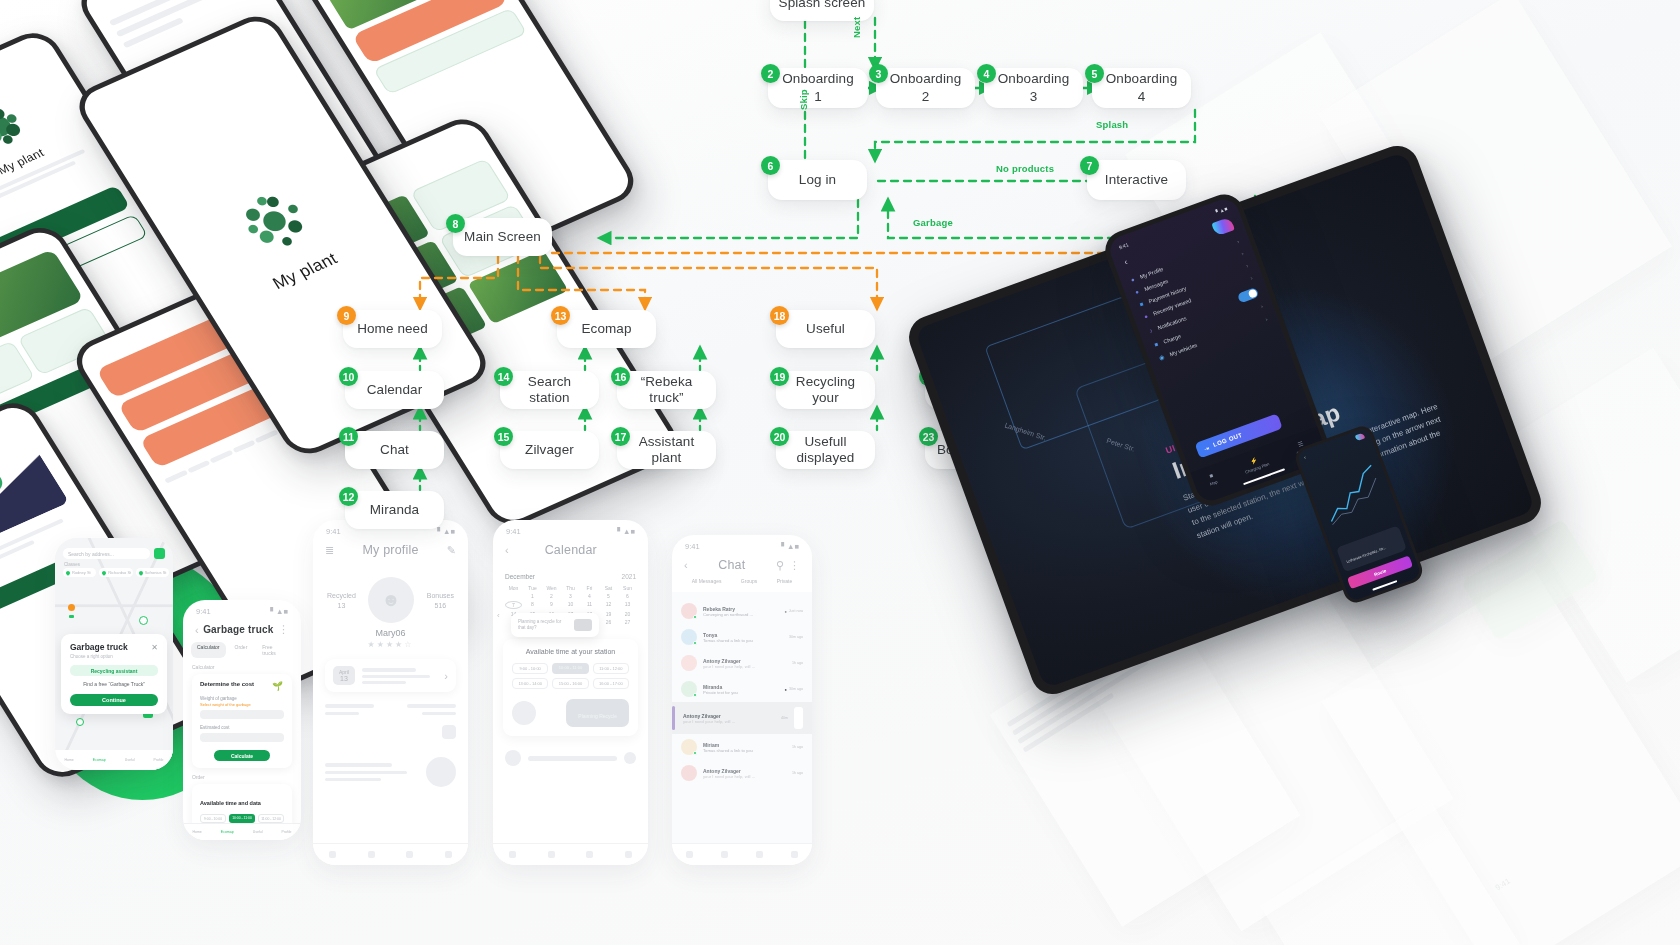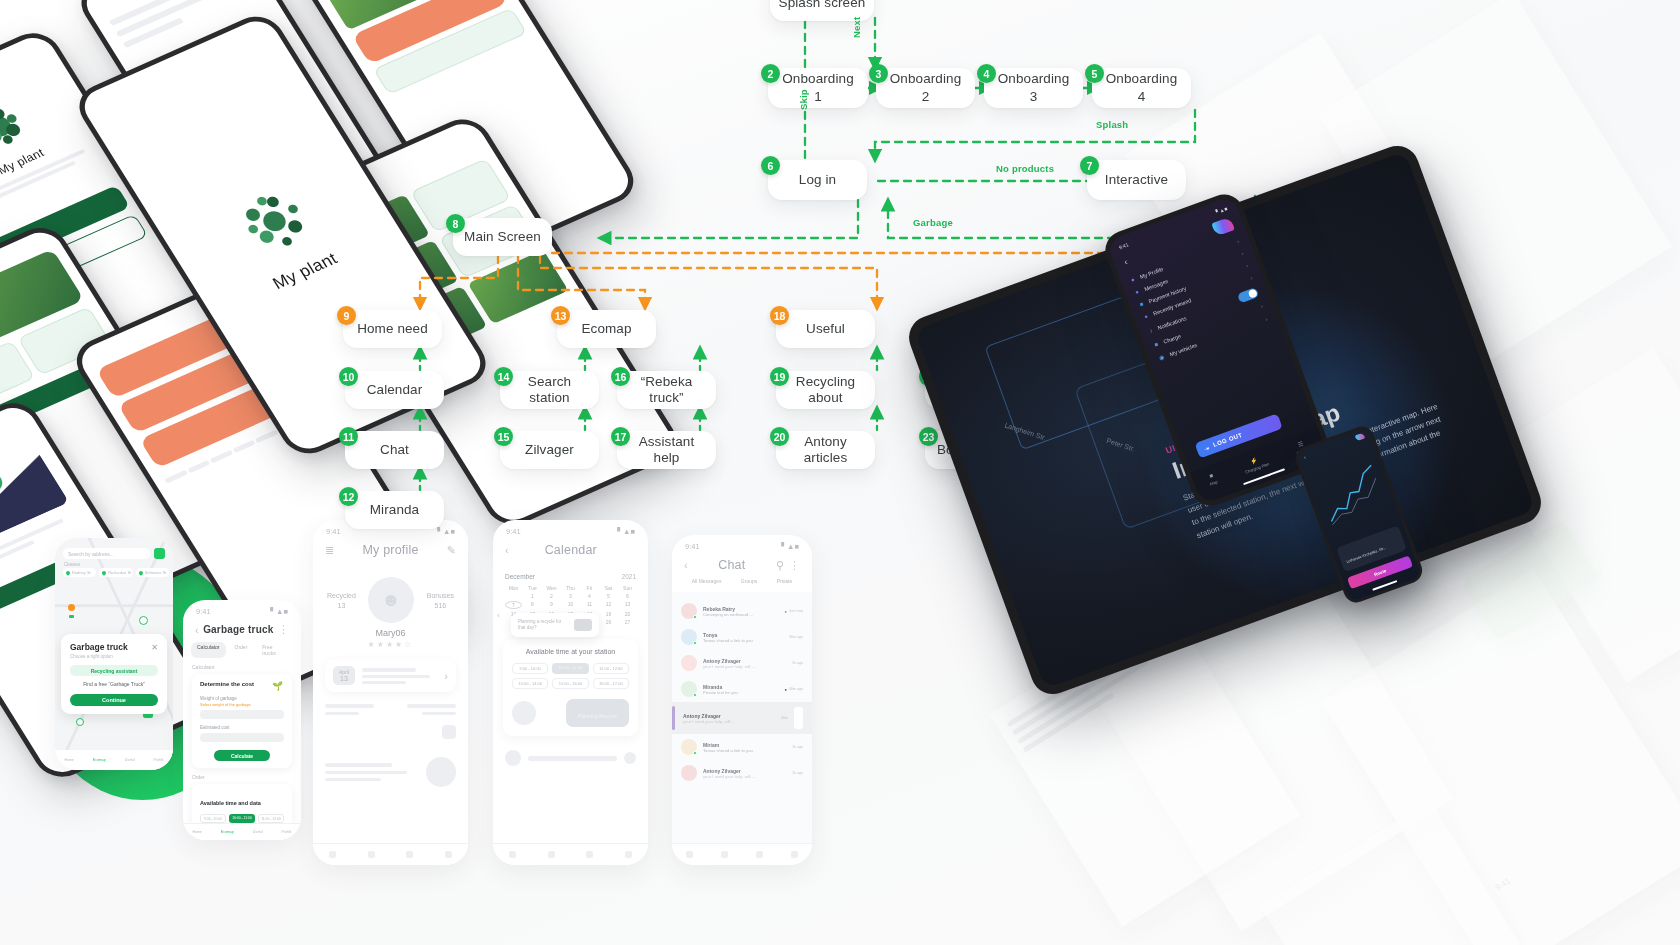--- a/index.html
+++ b/index.html
@@ -399,36 +399,36 @@
       <span>Zilvager</span>
     </div>
   <div class="badge green" style="left:494px;top:427px;">15</div>
 
   <div class="node" style="left:617px;top:371px;width:99px;height:38px;">
       <span>“Rebeka truck”</span>
     </div>
   <div class="badge green" style="left:611px;top:367px;">16</div>
 
   <div class="node" style="left:617px;top:431px;width:99px;height:38px;">
-      <span>Assistant help</span>
+      <span>Assistant plant</span>
     </div>
   <div class="badge green" style="left:611px;top:427px;">17</div>
 
   <div class="node" style="left:776px;top:310px;width:99px;height:38px;">
       <span>Useful</span>
     </div>
   <div class="badge orange" style="left:770px;top:306px;">18</div>
 
   <div class="node" style="left:776px;top:371px;width:99px;height:38px;">
-      <span>Recycling about</span>
+      <span>Recycling your</span>
     </div>
   <div class="badge green" style="left:770px;top:367px;">19</div>
 
   <div class="node" style="left:776px;top:431px;width:99px;height:38px;">
-      <span>Antony articles</span>
+      <span>Usefull displayed</span>
     </div>
   <div class="badge green" style="left:770px;top:427px;">20</div>
 
   <div class="node" style="left:990px;top:312px;width:99px;height:38px;">
       <span>Bonuses</span>
     </div>
   <div class="badge orange" style="left:984px;top:308px;">21</div>
 
   <div class="node" style="left:925px;top:371px;width:122px;height:38px;">
       <span>Available products</span>

